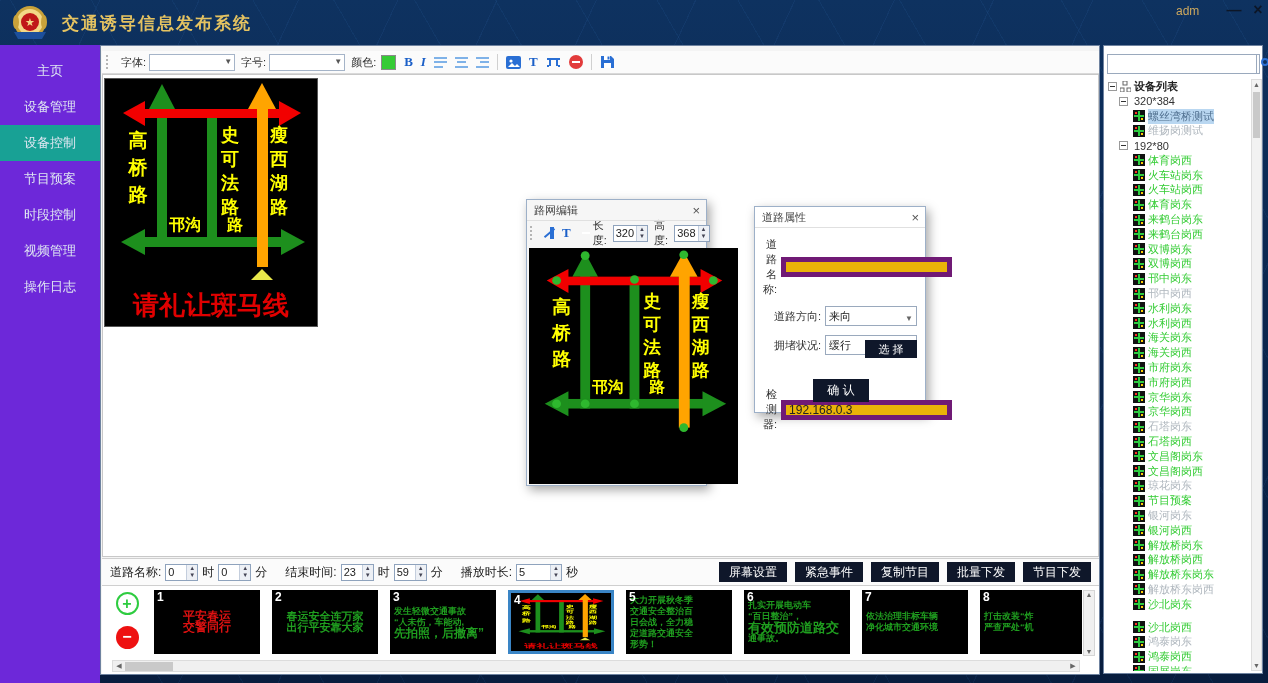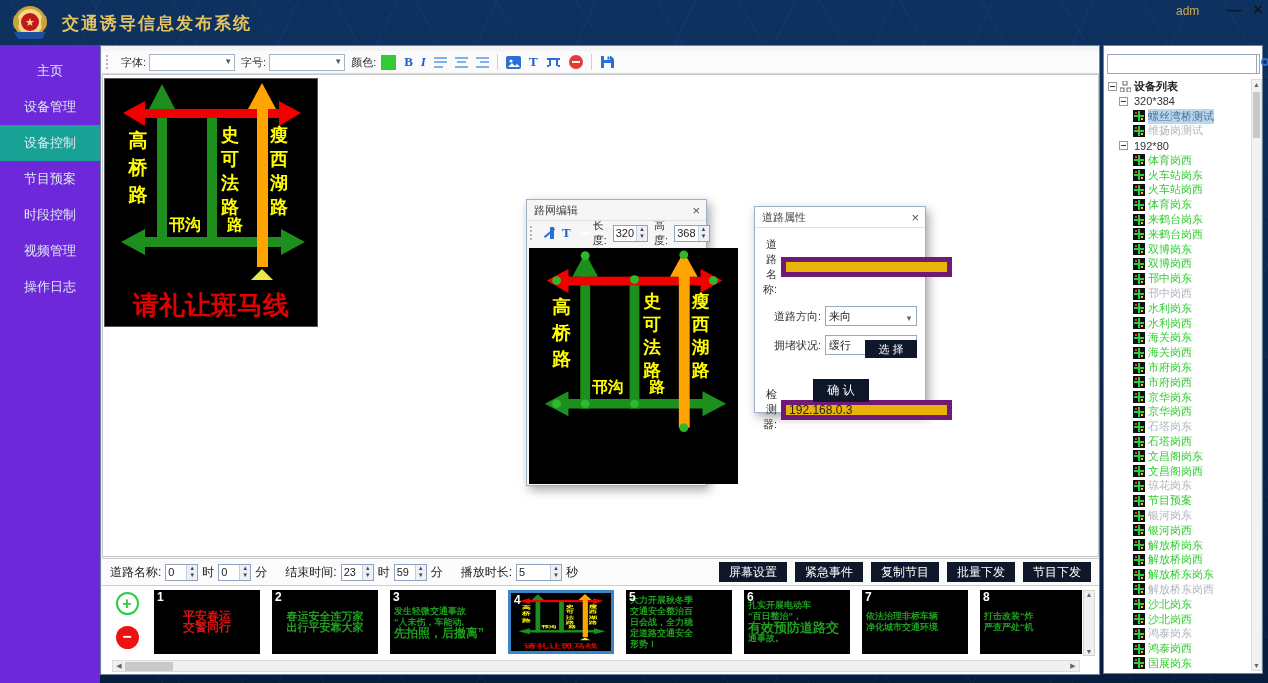--- a/index.html
+++ b/index.html
@@ -864,21 +864,21 @@
       <div class="trow" style="padding-left: 27px;">
         <svg width="12" height="12" style="flex: 0 0 auto;">
           <rect x="0" y="0" width="12" height="12" fill="#111"></rect>
           <rect x="5" y="1" width="2" height="10" fill="#2ecc40"></rect>
           <rect x="1" y="5" width="10" height="2" fill="#2ecc40"></rect>
           <rect x="2" y="2" width="2" height="2" fill="#ff3322"></rect>
           <rect x="8" y="8" width="2" height="2" fill="#ffcc00"></rect>
         </svg>
         <span class="tlabel t-on">沙北岗东</span>
       </div>
-      <div class="trow" style="padding-left: 27px;">
+      <div class="trow" style="padding-left: 27px; margin-top: 8px;">
         <svg width="12" height="12" style="flex: 0 0 auto;">
           <rect x="0" y="0" width="12" height="12" fill="#111"></rect>
           <rect x="5" y="1" width="2" height="10" fill="#2ecc40"></rect>
           <rect x="1" y="5" width="10" height="2" fill="#2ecc40"></rect>
           <rect x="2" y="2" width="2" height="2" fill="#ff3322"></rect>
           <rect x="8" y="8" width="2" height="2" fill="#ffcc00"></rect>
         </svg>
         <span class="tlabel t-on">沙北岗西</span>
       </div>
       <div class="trow" style="padding-left: 27px;">

